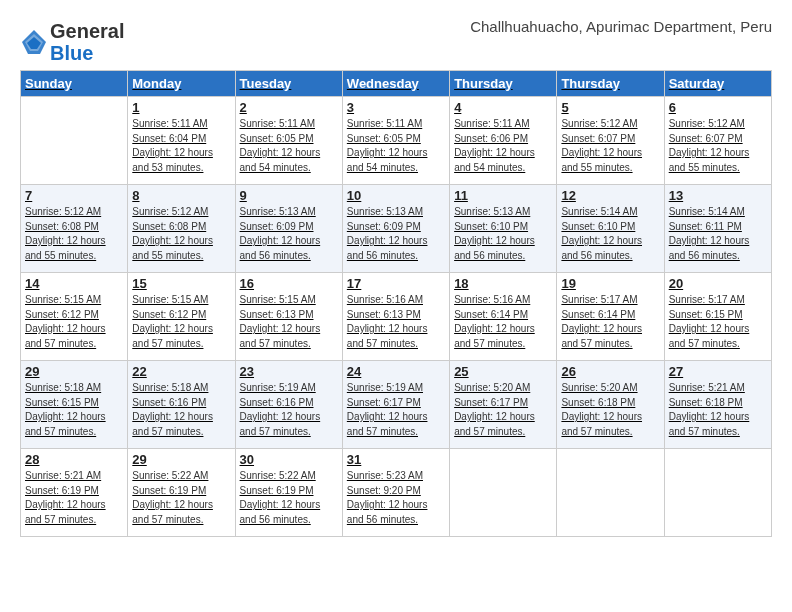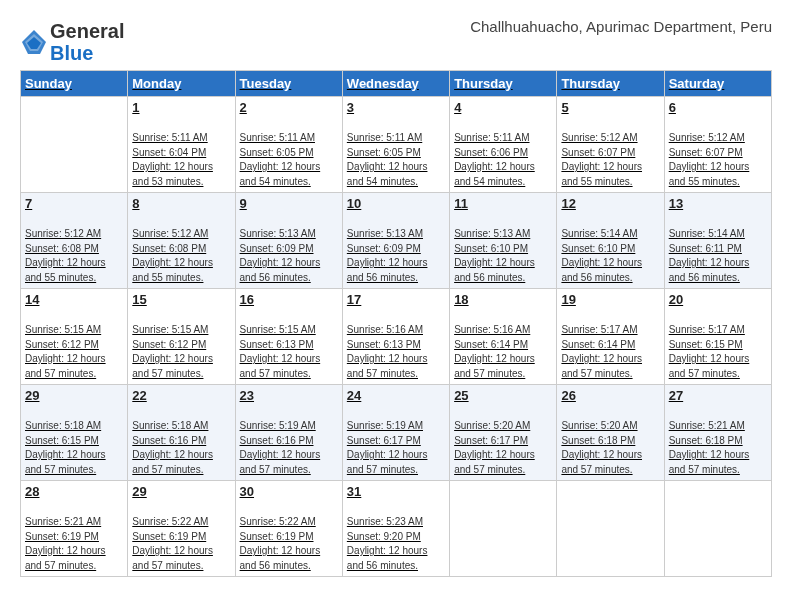--- a/index.html
+++ b/index.html
@@ -72,21 +72,20 @@
       font-weight: bold;
       font-size: 13px;
       color: #222;
       display: block;
       margin-bottom: 2px;
     }
     .day-info {
       font-size: 10px;
       line-height: 1.45;
       color: #333;
-      margin-top: 16px;
     }
     .empty-cell {
       background: #f9f9f9;
     }
     .row-shade td {
       background: #f0f4fa;
     }
   </style>
 </head>
 <body>

